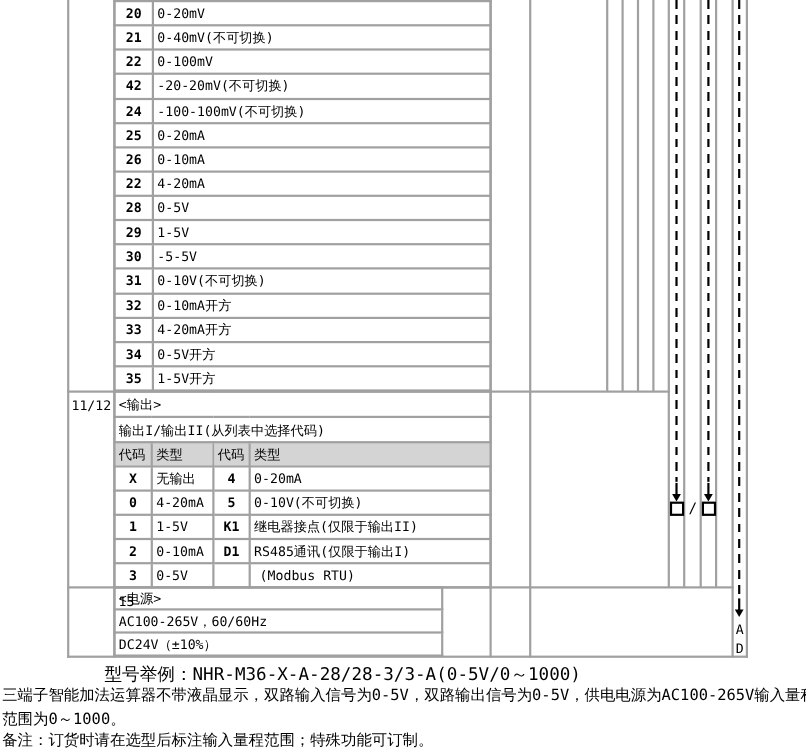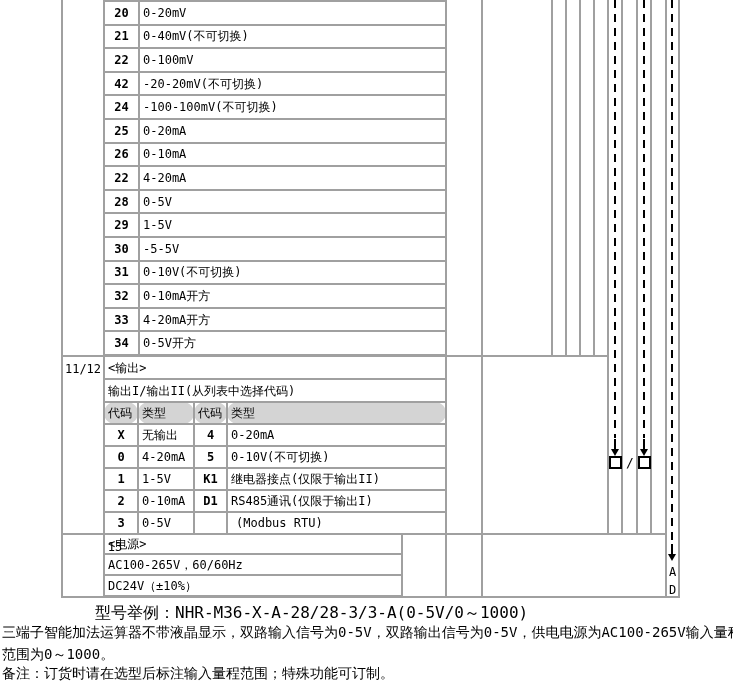--- a/index.html
+++ b/index.html
@@ -14,21 +14,21 @@
   .dline{position:absolute;width:2px;top:0;
          background:repeating-linear-gradient(to bottom,#000 0 8px,transparent 8px 14px);}
   
   table{border-collapse:collapse;table-layout:fixed;position:absolute;background:transparent;}
   td{border:2px solid #a0a0a0;font-size:12px;line-height:1;white-space:nowrap;
      overflow:hidden;padding:0 0 0 3px;vertical-align:middle;}
   td.code{text-align:center;padding:0;font-weight:bold;}
   .input-table{left:103px;top:0;width:344px;height:356px;}
   .output-table{left:103px;top:355px;width:344px;height:180px;}
   .power-table{left:103px;top:533px;width:300px;height:64px;}
-  .output-table td.hdr{background:#d4d4d4;text-align:left;font-size:12px;border-radius:11px;}
+  .output-table td.hdr{background:#d4d4d4;text-align:left;font-size:12px;}
   .output-table td.hdr.code-h{padding-left:3px;}
   td.indent{padding-left:8px;}
   
   .sec-label{position:absolute;left:61px;width:44px;text-align:center;font-size:12px;}
   
   .arrow{position:absolute;width:2px;height:11px;background:#000;}
   .arrow-head{position:absolute;width:0;height:0;
               border-left:4px solid transparent;border-right:4px solid transparent;
               border-top:7px solid #000;}
   
@@ -143,20 +143,24 @@
           <td class="code">32</td>
           <td>0-10mA开方</td>
         </tr>
     <tr>
           <td class="code">33</td>
           <td>4-20mA开方</td>
         </tr>
     <tr>
           <td class="code">34</td>
           <td>0-5V开方</td>
+        </tr>
+    <tr>
+          <td class="code">35</td>
+          <td>1-5V开方</td>
         </tr>
   </tbody>
     </table>
 
   <div class="sec-label" style="top:362px;">11/12</div>
 
   <table class="output-table">
     <colgroup>
         <col style="width:34px;">
         <col style="width:56px;">

